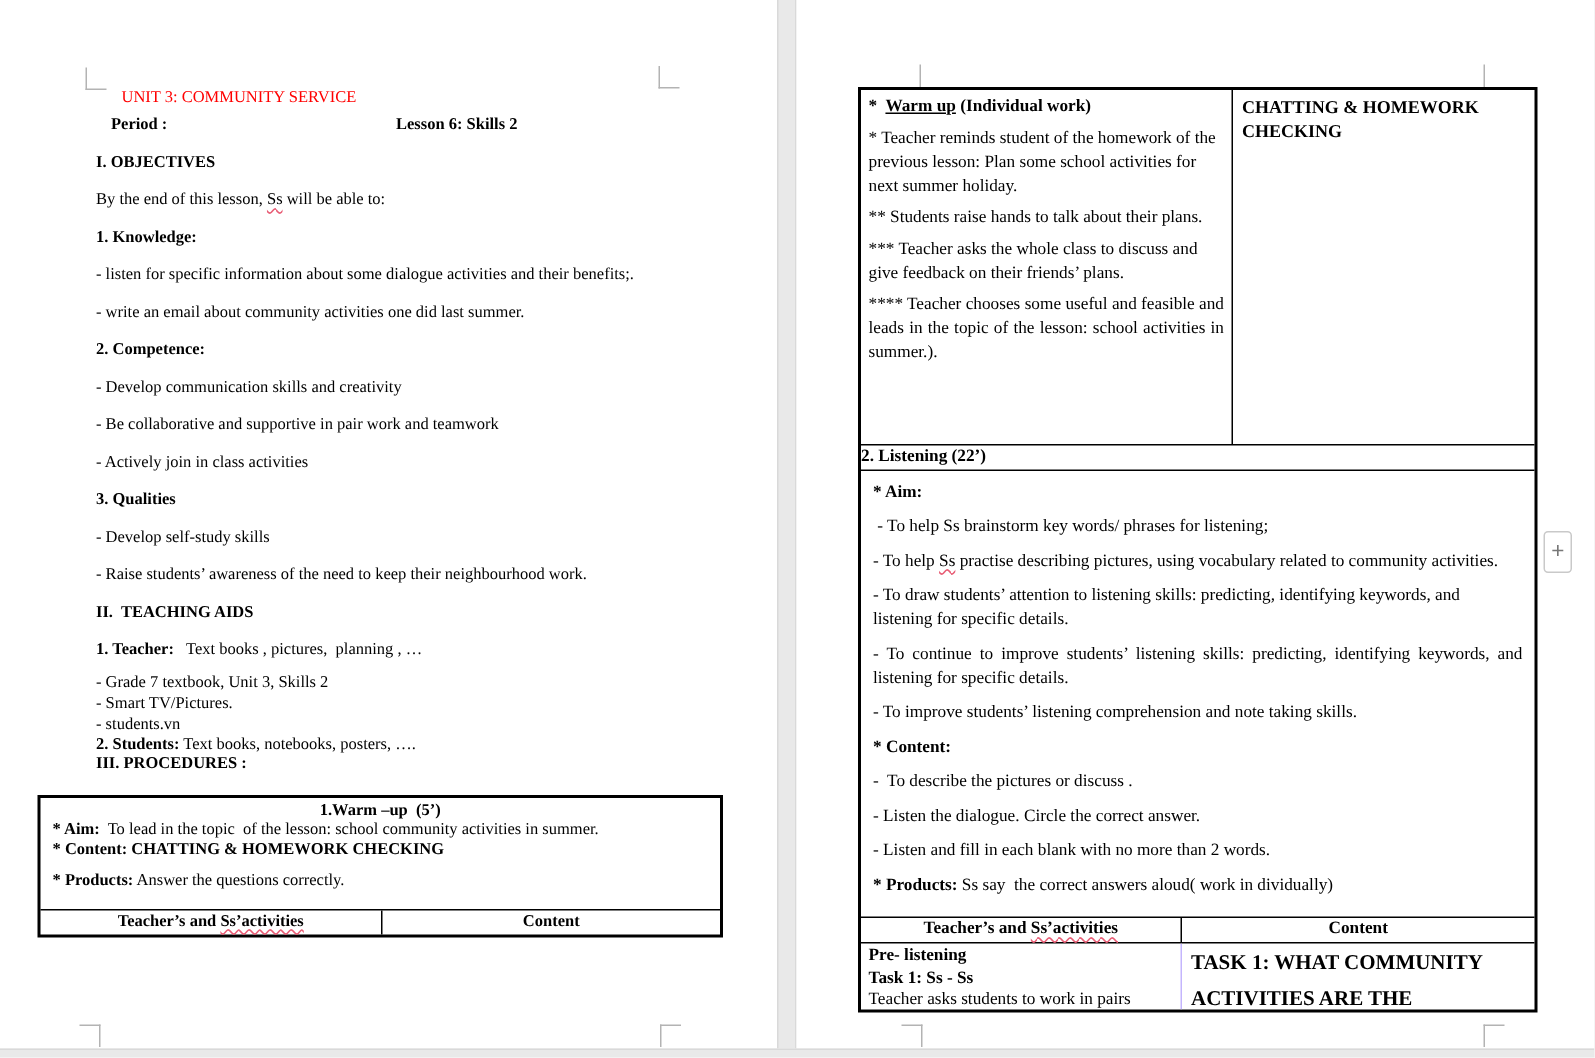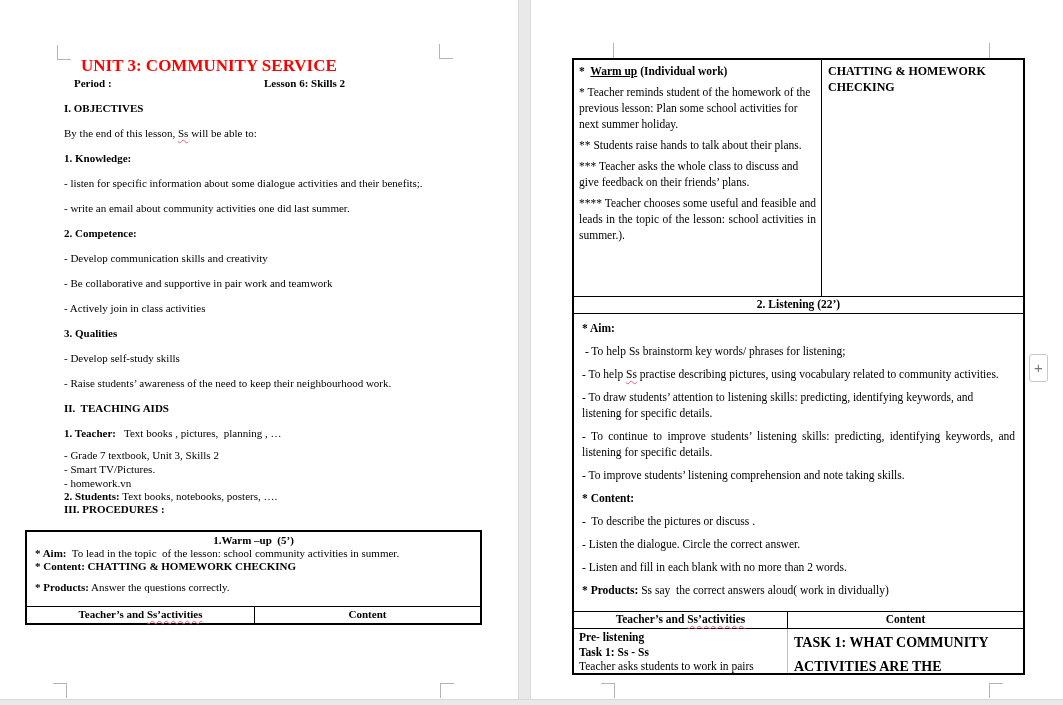--- a/index.html
+++ b/index.html
@@ -17,21 +17,21 @@
   .cm{position:absolute;width:13px;height:14px;}
   .cm.up-left   {border-left:1px solid #b3b3b3;border-bottom:1px solid #b3b3b3;}
   .cm.down-right{border-top:1px solid #b3b3b3;border-right:1px solid #b3b3b3;}
   .cm.down-left {border-top:1px solid #b3b3b3;border-left:1px solid #b3b3b3;}
   .cm.tick{width:0;border-left:1px solid #b3b3b3;border-bottom:none;}
 
   
   .p1-content{position:absolute;left:64px;top:58px;width:402px;font-size:11px;line-height:13px;}
   .p1-content p{margin:12px 0 10px;white-space:pre-wrap;}
   .b{font-weight:bold;}
-  .doc-title{color:#ff0000;font-weight:bold;font-size:17px;line-height:15px;margin:0 0 4px 17px;}
+  .doc-title{color:#ff0000;font-weight:normal;font-size:11px;line-height:15px;margin:0 0 4px 17px;}
   .period-row{position:relative;margin:0 0 4px 10px;font-weight:bold;}
   .lesson{position:absolute;left:190px;top:0;}
   .mb0{margin-bottom:1px !important;}
   .mb8{margin-bottom:8px !important;}
   .aid-item{margin:0 !important;line-height:14px !important;}
   .students-line{margin:0 0 0 !important;}
   .proc{margin:0 0 14px !important;}
 
   
   .sq{text-decoration:underline wavy #e85d75;text-decoration-thickness:1px;text-underline-offset:2px;}
@@ -47,21 +47,21 @@
   .t1-hdr .hc1{width:228px;border-right:1px solid #000;padding:1px 0 2px;box-sizing:border-box;}
   .t1-hdr .hc2{flex:1;padding:1px 0 2px;}
 
   
   .t2{position:absolute;left:41px;top:58px;width:453px;border:2px solid #000;box-sizing:border-box;
       font-size:11.5px;}
   .t2 p{margin:0 0 5px;white-space:pre-wrap;}
   .r1{display:flex;height:236px;overflow:hidden;}
   .r1-left{width:248px;border-right:1px solid #000;box-sizing:border-box;padding:3px 5px;line-height:16px;}
   .r1-right{flex:1;padding:3px 6px;font-weight:bold;font-size:12px;line-height:16px;}
-  .listening-hdr{border-top:1px solid #000;height:16px;line-height:15px;text-align:center;font-weight:bold;}
+  .listening-hdr{border-top:1px solid #000;height:16px;line-height:15px;font-weight:bold;}
   .big-cell{border-top:1px solid #000;height:298px;box-sizing:border-box;padding:6px 8px;line-height:16px;overflow:hidden;}
   .big-cell p{margin:0 0 7px;}
   .just{text-align:justify;}
   .hdr2{display:flex;border-top:1px solid #000;font-weight:bold;text-align:center;height:16px;line-height:15px;}
   .hdr2 .hc1{width:214px;border-right:1px solid #000;box-sizing:border-box;}
   .hdr2 .hc2{flex:1;}
   .task-row{display:flex;border-top:1px solid #000;height:44px;overflow:hidden;}
   .task-left{width:214px;border-right:1px solid #c4b5fd;box-sizing:border-box;padding:1px 5px;line-height:14.5px;}
   .task-left p{margin:0;}
   .task-right{flex:1;padding:2px 6px;font-weight:bold;font-size:14px;line-height:24px;}
@@ -104,21 +104,21 @@
       <p>- Actively join in class activities</p>
 
       <p class="b">3. Qualities</p>
       <p>- Develop self-study skills</p>
       <p>- Raise students’ awareness of the need to keep their neighbourhood work.</p>
 
       <p class="b mb0">II.  TEACHING AIDS</p>
       <p class="mb8"><span class="b">1. Teacher:</span><span>   Text books , pictures,  planning , …</span></p>
       <p class="aid-item">- Grade 7 textbook, Unit 3, Skills 2</p>
       <p class="aid-item">- Smart TV/Pictures.</p>
-      <p class="aid-item">- homework.vn</p>
+      <p class="aid-item">- students.vn</p>
       <p class="students-line"><span class="b">2. Students:</span><span> Text books, notebooks, posters, ….</span></p>
       <p class="b proc">III. PROCEDURES :</p>
 
       <div class="t1">
         <div class="t1-body">
           <p class="t1-title">1.Warm –up  (5’)</p>
           <p><span class="b">* Aim:</span><span>  To lead in the topic  of the lesson: school community activities in summer.</span></p>
           <p class="b"><span>* Content:</span><span> CHATTING &amp; HOMEWORK CHECKING</span></p>
           <p class="t1-products"><span class="b">* Products:</span><span> Answer the questions correctly.</span></p>
         </div>

